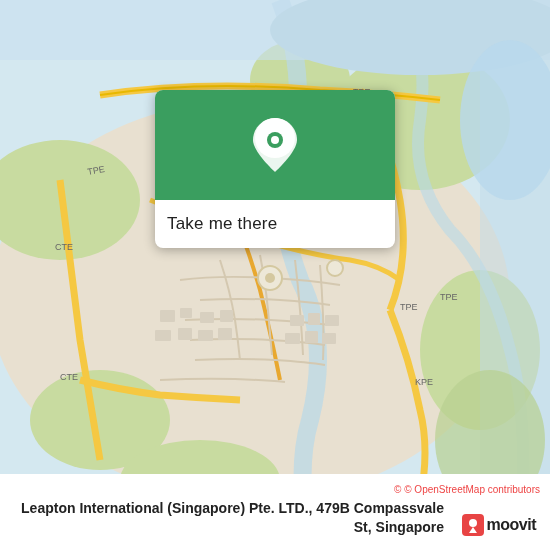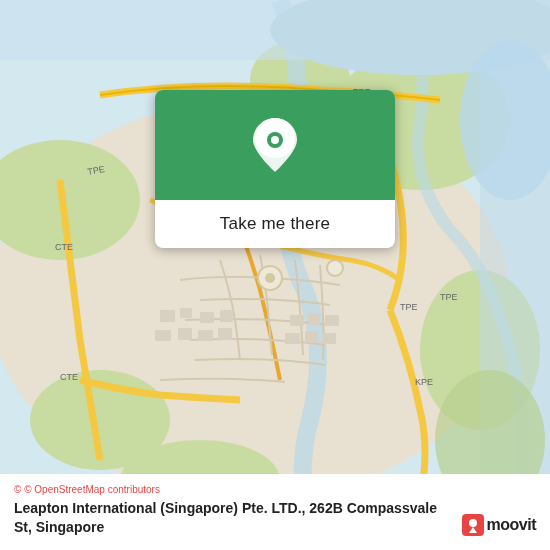--- a/index.html
+++ b/index.html
@@ -46,45 +46,46 @@
       justify-content: center;
       position: relative;
     }
 
     #location-pin {
       width: 44px;
       height: 54px;
     }
 
     #popup-button-area {
-      padding: 14px 28px;
+      padding: 14px 12px;
       display: flex;
       align-items: center;
-      justify-content: center;
+      justify-content: flex-start;
     }
 
     #take-me-there-btn {
       font-size: 17px;
       font-weight: 500;
       color: #222;
       background: none;
       border: none;
       cursor: pointer;
       letter-spacing: 0.2px;
     }
 
     
     #bottom-bar {
       position: absolute;
       bottom: 0;
       left: 0;
       right: 0;
       background: white;
-      padding: 10px 26px 12px 14px;
+      padding: 10px 10px 12px 14px;
       z-index: 10;
+      text-align: right;
     }
 
     #attribution-line {
       font-size: 10px;
       color: #666;
       margin-bottom: 4px;
     }
 
     #attribution-line span {
       color: #e44;
@@ -219,21 +220,21 @@
       <button id="take-me-there-btn">Take me there</button>
     </div>
   </div>
 
   <div id="bottom-bar">
     <div id="attribution-line">
       <span>©</span>
       <span>© OpenStreetMap contributors</span>
     </div>
     <div style="display:flex; align-items:flex-start; justify-content:space-between;">
-      <div id="place-name" style="max-width:430px;">Leapton International (Singapore) Pte. LTD., 262B Compassvale St, Singapore</div>
+      <div id="place-name" style="max-width:430px;">Leapton International (Singapore) Pte. LTD., 479B Compassvale St, Singapore</div>
 
       <div id="moovit-logo">
         <svg id="moovit-icon" viewBox="0 0 22 22" xmlns="http://www.w3.org/2000/svg">
           <rect width="22" height="22" rx="4" fill="#e84444"></rect>
           <circle cx="11" cy="9" r="4" fill="white"></circle>
           <path d="M11 13 L7 19 L15 19 Z" fill="white"></path>
         </svg>
         <span id="moovit-text">moovit</span>
       </div>
     </div>

